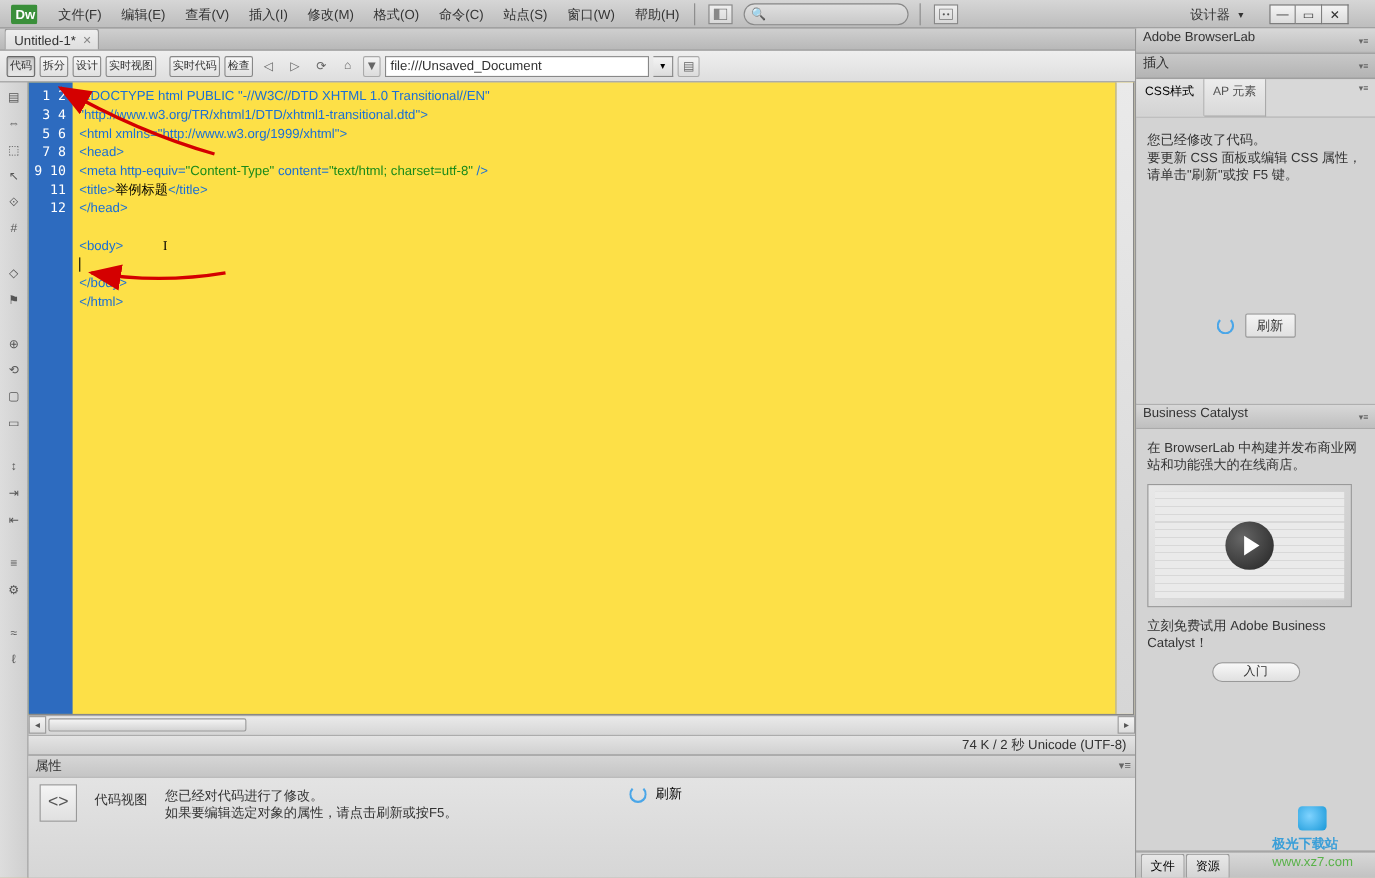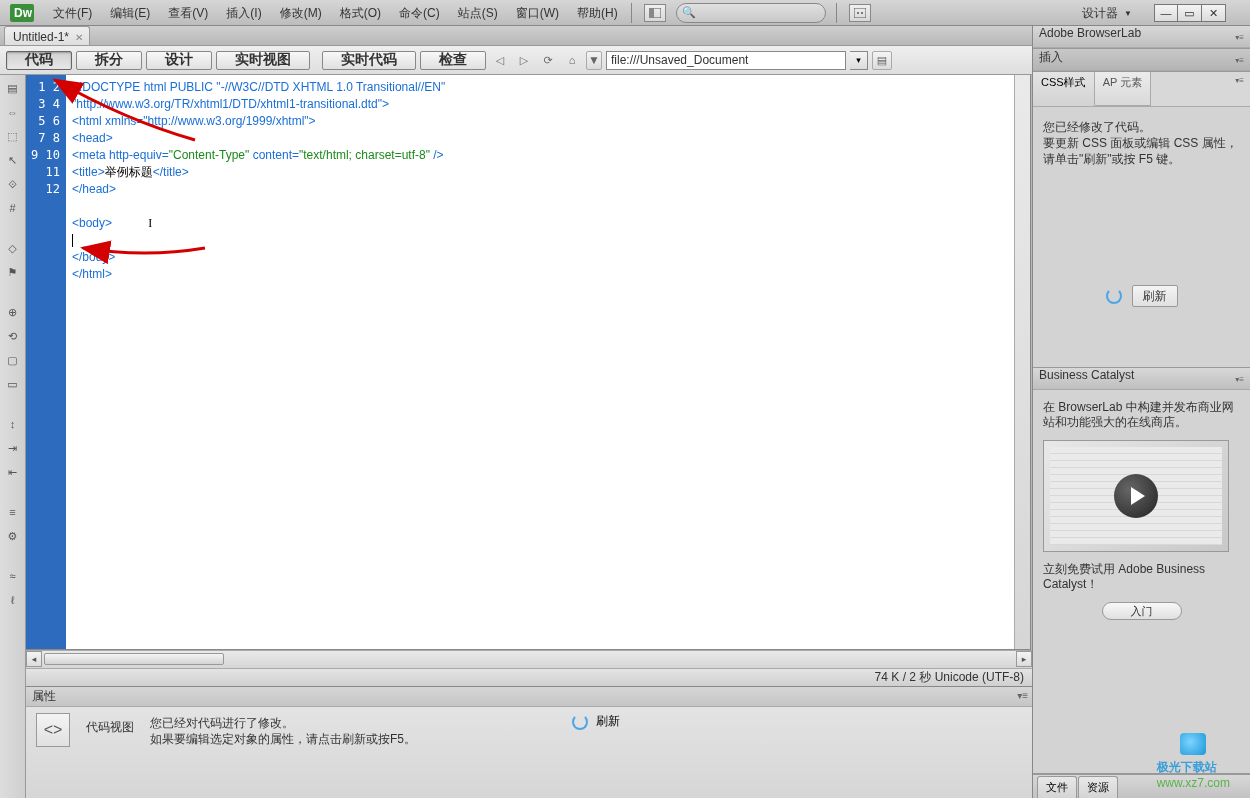--- a/index.html
+++ b/index.html
@@ -23,37 +23,37 @@
 .vsep { width:1px; height:20px; background:#888; margin:0 4px; }
 
 
 .tabrow { height:20px; background:linear-gradient(#cfcfcf,#b8b8b8); display:flex; border-bottom:1px solid #999; position:relative; }
 .doctab { height:19px; background:linear-gradient(#efefef,#dedede); border:1px solid #999; border-bottom:none; padding:2px 6px 0 8px; border-radius:3px 3px 0 0; display:flex; align-items:center; gap:6px; margin-left:4px; font-size:11px; color:#333; }
 .doctab .x { font-size:10px; color:#888; }
 .doctab-restore { position:absolute; right:4px; top:2px; width:18px; height:14px; border:1px solid #888; background:linear-gradient(#e8e8e8,#d0d0d0); }
 
 
 .toolbar { height:29px; background:linear-gradient(#efefef,#dedede); display:flex; align-items:center; padding:0 6px; border-bottom:1px solid #999; gap:4px; }
-.tbtn { height:19px; padding:0 18px; background:linear-gradient(#f8f8f8,#e0e0e0); border:1px solid #888; border-radius:2px; font-size:14px; color:#333; display:flex; align-items:center;font-weight:bold; }
+.tbtn { height:19px; padding:0 2px; background:linear-gradient(#f8f8f8,#e0e0e0); border:1px solid #888; border-radius:2px; font-size:10px; color:#333; display:flex; align-items:center; }
 .tbtn.pressed { background:linear-gradient(#d0d0d0,#e8e8e8); border-color:#666; box-shadow:inset 0 1px 2px rgba(0,0,0,.25);}
 .tspacer { width:4px; }
 .ticon { width:20px; height:19px; background:linear-gradient(#f4f4f4,#dcdcdc); border:1px solid #aaa; border-radius:2px; display:flex; align-items:center; justify-content:center; color:#666; font-size:11px; }
 .ticon.flat { background:transparent; border:none; }
 .url-field { flex:0 0 240px; height:19px; background:#fff; border:1px solid #888; padding:0 4px; font-family:Consolas,monospace; font-size:11px; display:flex; align-items:center; color:#333; }
 .url-dd { width:18px; height:19px; border:1px solid #888; border-left:none; background:linear-gradient(#f4f4f4,#dcdcdc); display:flex; align-items:center; justify-content:center; font-size:9px; }
 .tool-right { margin-left:auto; display:flex; gap:3px; }
 
 
 .workarea { display:flex; height:calc(798px - 26px - 20px - 29px); }
 .leftstrip { width:26px; background:linear-gradient(90deg,#ddd,#cfcfcf); border-right:1px solid #999; display:flex; flex-direction:column; align-items:center; padding-top:4px; gap:6px; }
 .leftstrip .ic { width:18px; height:18px; display:flex; align-items:center; justify-content:center; color:#555; font-size:11px; }
 .leftstrip .gap { height:10px; }
 
 .editorcol { flex:1; display:flex; flex-direction:column; background:#b8b8b8; }
-.code-outer { flex:1; display:flex; background:#ffffff; position:relative; border-right:1px solid #888; border-bottom:1px solid #888; margin-right:1px; }
+.code-outer { flex:1; display:flex; background:#fde047; position:relative; border-right:1px solid #888; border-bottom:1px solid #888; margin-right:1px; }
 .gutter { width:40px; background:#2d6bbf; color:#fff; font-family:Consolas,monospace; font-size:12px; text-align:right; padding:4px 6px 0 0; line-height:17px; }
 .code { flex:1; font-family:Consolas,monospace; font-size:12px; line-height:17px; padding:4px 0 0 6px; white-space:pre; position:relative; color:#000; }
 .code .tag { color:#1a6fd6; }
 .code .val { color:#1a8a1a; }
 .cursor-caret { display:inline-block; width:1px; height:13px; background:#000; vertical-align:text-bottom; animation:blink 1s steps(1) infinite; }
 @keyframes blink { 50% { opacity:0; } }
 .hscroll { height:18px; background:linear-gradient(#eaeaea,#d6d6d6); border-top:1px solid #aaa; position:relative; }
 .hscroll .thumb { position:absolute; left:18px; top:2px; height:12px; width:180px; background:linear-gradient(#f4f4f4,#d4d4d4); border:1px solid #999; border-radius:2px; }
 .hscroll .arrow { position:absolute; top:0; width:16px; height:16px; background:linear-gradient(#f4f4f4,#dcdcdc); border:1px solid #999; display:flex; align-items:center; justify-content:center; font-size:9px; color:#555; }
 .hscroll .arrow.l { left:0; }

